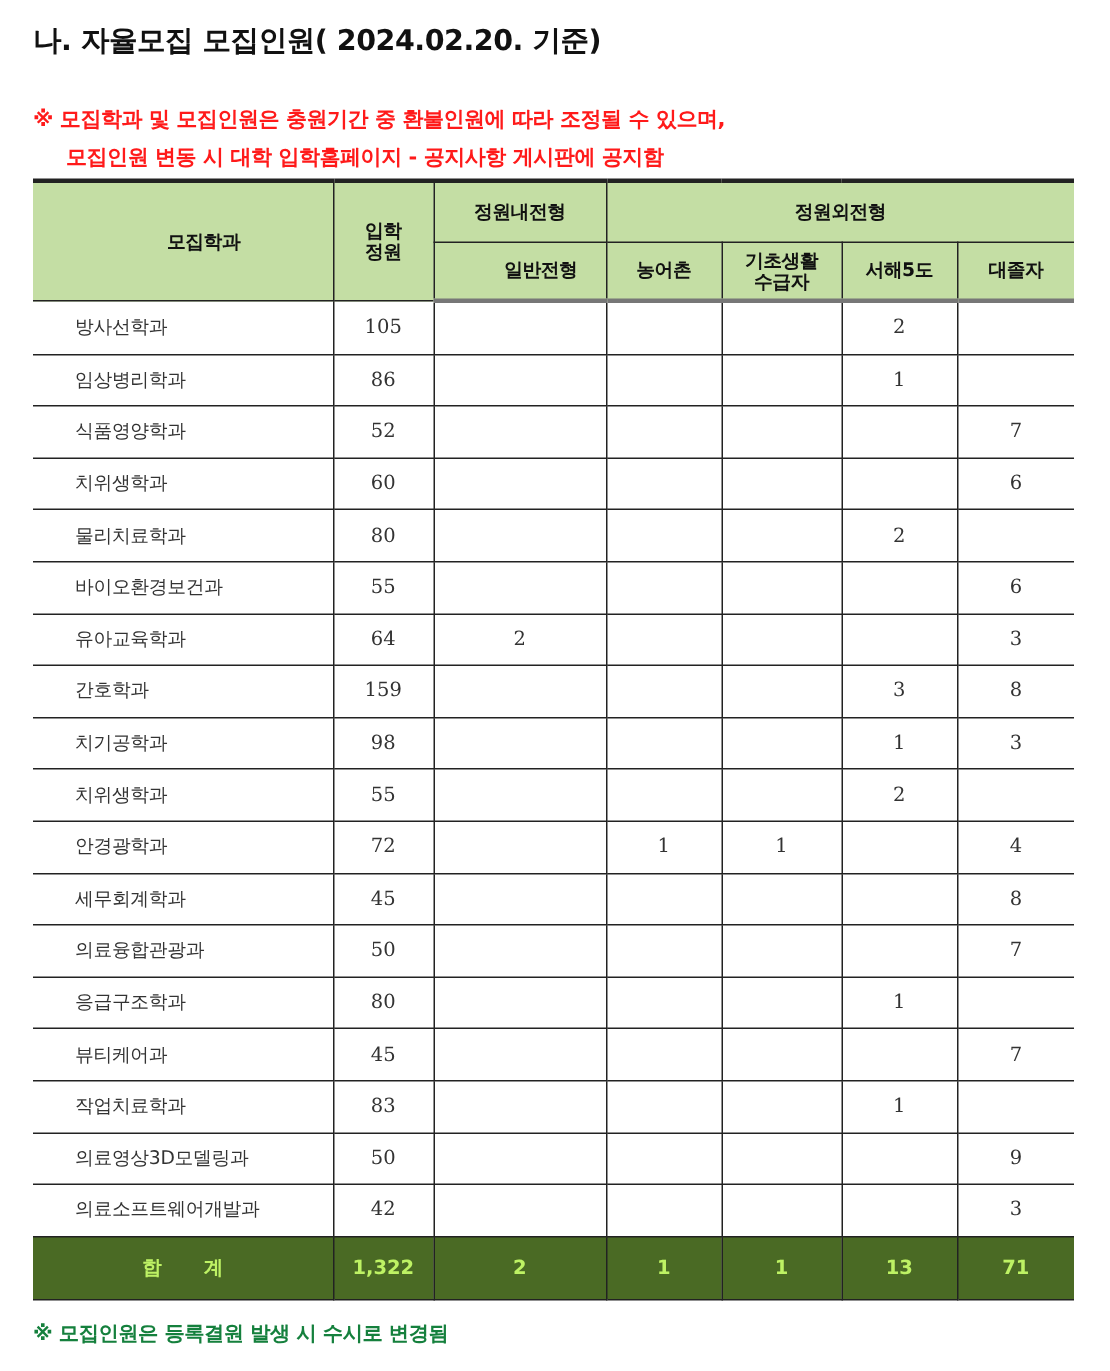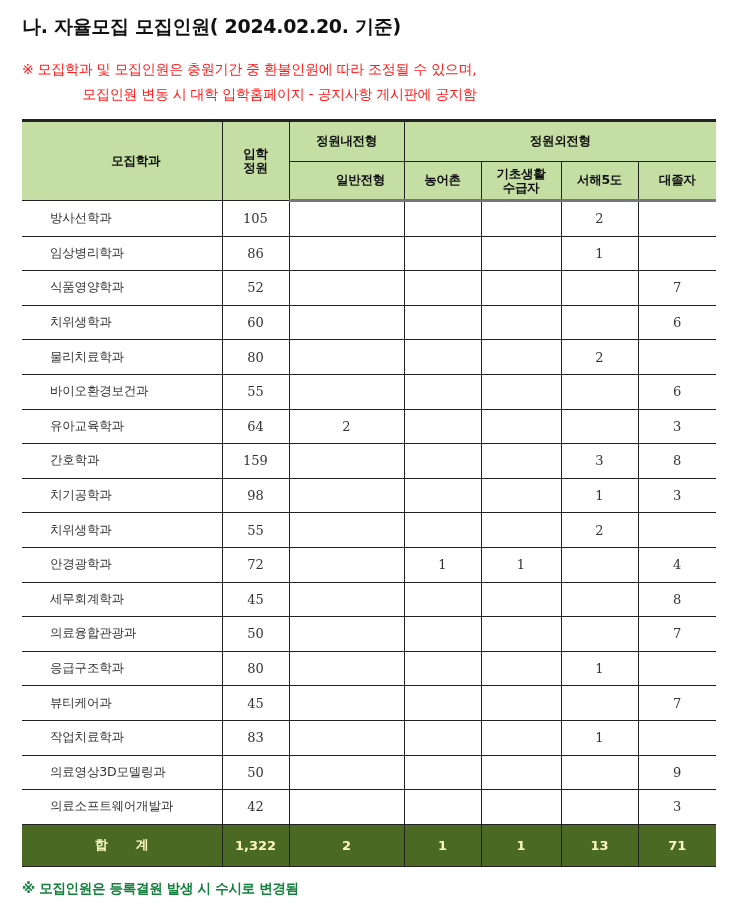--- a/index.html
+++ b/index.html
@@ -1,36 +1,36 @@
 <!DOCTYPE html>
 <html><head>
 <meta charset="utf-8">
 <style>
   html, body { margin:0; padding:0; background:#ffffff; }
   body { width:740px; height:914px; position:relative; overflow:hidden;
          font-family:"DejaVu Serif", "Liberation Serif", serif; color:#222; }
   .title { position:absolute; left:22px; top:14px; font-family:"DejaVu Sans","Liberation Sans",sans-serif;
            font-size:19px; font-weight:bold; color:#111; letter-spacing:-0.3px; }
-  .notice { position:absolute; left:22px; top:57px; color:#ff1a1a; font-family:"DejaVu Sans","Liberation Sans",sans-serif;
-            font-size:14px; font-weight:normal; line-height:25px; letter-spacing:-0.3px; }
-  .notice .l2 { padding-left:22px;text-align:right; }
+  .notice { position:absolute; left:22px; top:68px; color:#ff1a1a; font-family:"DejaVu Sans","Liberation Sans",sans-serif;
+            font-size:14px; font-weight:bold; line-height:25px; letter-spacing:-0.3px; }
+  .notice .l2 { padding-left:22px; }
   table.grid { position:absolute; left:22px; top:119px; width:694px; border-collapse:collapse; table-layout:fixed; }
   table.grid td, table.grid th { border:1px solid #222; padding:0; text-align:center; vertical-align:middle; }
   table.grid tr > :first-child { border-left:none;padding-left:28px; }
   table.grid tr > :last-child { border-right:none; }
   thead th { background:#c4dea4; font-family:"DejaVu Sans","Liberation Sans",sans-serif; font-weight:bold;
              font-size:12.5px; color:#111; letter-spacing:-0.3px; }
   thead tr.h1 th { height:39px; border-top:3px solid #222; }
   thead tr.h2 th { height:37px; }
   thead tr.h2 th { border-bottom:3px solid #777; }
   thead th.stack { line-height:14px; }
   tbody td { height:33.6px; font-size:13px; color:#333; }
   tbody td.dept { text-align:left; padding-left:12px; font-family:"DejaVu Sans","Liberation Sans",sans-serif; font-size:12.5px; color:#333; letter-spacing:-0.2px; }
   tbody tr { border-top:1px solid #7f1d1d; }
-  tfoot td { background:#4a6a24; color:#fef9c3; font-weight:bold; height:41px; font-size:13px;
+  tfoot td { background:#4a6a24; color:#bef264; font-weight:bold; height:41px; font-size:13px;
              border-top:3px solid #333; border-bottom:3px solid #333; font-family:"DejaVu Sans","Liberation Sans",sans-serif; }
   tfoot td.sum-label { letter-spacing:28px; padding-left:28px; }
   .footnote { position:absolute; left:22px; top:880px; font-family:"DejaVu Sans","Liberation Sans",sans-serif;
               font-size:13.5px; font-weight:bold; color:#15803d; letter-spacing:-0.3px; }
 </style>
 </head>
 <body>
 
 <div class="title">나. 자율모집 모집인원( 2024.02.20. 기준)</div>
 

